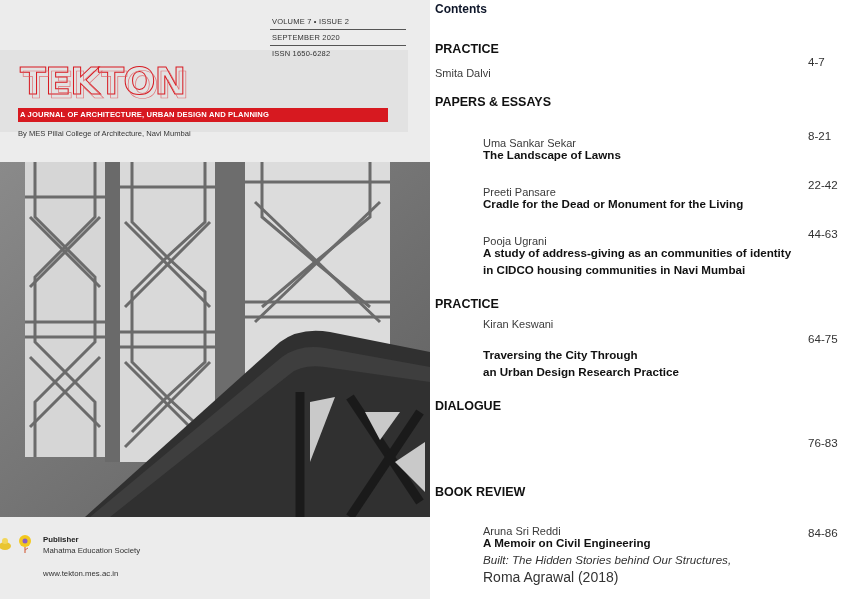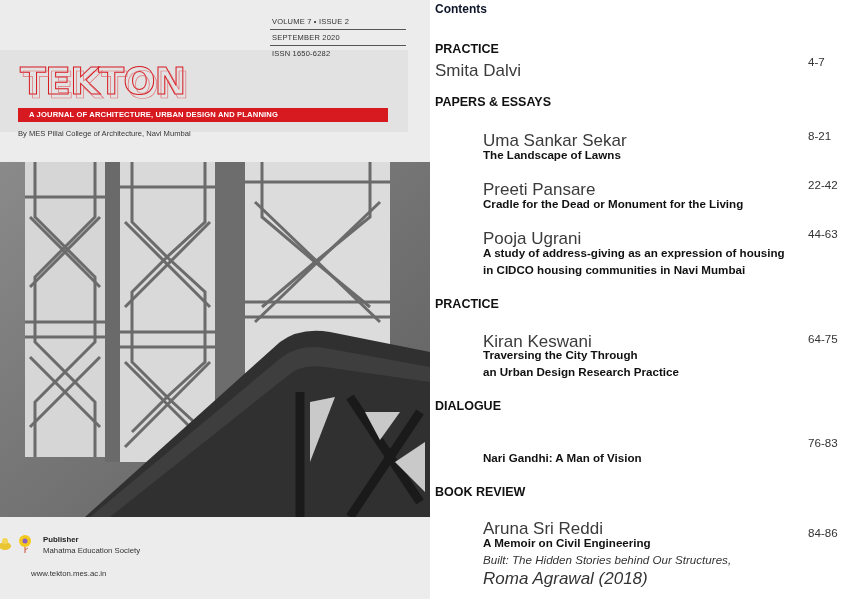--- a/index.html
+++ b/index.html
@@ -24,65 +24,65 @@
   .meta .row + .row { margin-top:2px; }
 
   .logo {
     position:absolute; left:18px; top:58px; width:190px; height:44px;
   }
   .logo svg { width:100%; height:100%; }
 
   .tagline-bar {
     position:absolute; left:18px; top:108px; width:370px; height:14px;
     background:#d71920; color:#fff;
-    font-size:7.6px; font-weight:bold; line-height:14px; padding-left:11px;
+    font-size:7.6px; font-weight:bold; line-height:14px; padding-left:2px;
     letter-spacing:0.15px; white-space:nowrap; overflow:hidden;
   }
   .byline {
     position:absolute; left:18px; top:129px;
     font-size:7.6px; color:#333;
   }
 
   .photo {
     position:absolute; left:0; top:162px; width:430px; height:355px;
     background:#6e6e6e; overflow:hidden;
   }
   .photo svg { width:100%; height:100%; display:block; }
 
   .publisher {
     position:absolute; left:0; top:530px; width:430px; height:60px;text-align:right;
   }
   .pub-logo1 { position:absolute; left:0; top:6px; width:12px; height:16px; }
   .pub-logo2 { position:absolute; left:18px; top:4px; width:14px; height:20px; }
   .pub-label { position:absolute; left:43px; top:5px; font-size:7.8px; font-weight:bold; color:#222; }
   .pub-name  { position:absolute; left:43px; top:16px; font-size:7.8px; color:#333; }
-  .pub-url   { position:absolute; left:31px; top:39px; font-size:7.8px; color:#333; }
+  .pub-url   { position:absolute; left:43px; top:39px; font-size:7.8px; color:#333; }
 
   
   .contents {
     position:absolute; left:430px; top:0; width:420px; height:599px; background:#fff;
     font-family:"Liberation Sans", sans-serif;
   }
   .contents-title {
     position:absolute; left:5px; top:2px; font-size:12px; font-weight:bold; color:#0f172a;
   }
   .section-head {
     position:absolute; left:5px; font-size:12.5px; font-weight:bold; color:#111;
   }
   .author {
-    position:absolute; font-size:17px; color:#3b3b3b;
+    position:absolute; font-size:11px; color:#3b3b3b;margin-top:6px;
   }
   .title-line {
     position:absolute; font-size:11.6px; font-weight:bold; color:#111; white-space:nowrap;
   }
   .italic-line {
     position:absolute; font-size:11.6px; font-style:italic; color:#333; white-space:nowrap;
   }
   .plain-line {
-    position:absolute; font-size:17px; color:#333; white-space:nowrap;font-style:italic;
+    position:absolute; font-size:14px; color:#333; white-space:nowrap;
   }
   .pages {
     position:absolute; left:378px; font-size:11.6px; color:#333;text-align:right;
   }
 </style>
 </head>
 <body>
 
 <div class="cover">
   <div class="cover-band"></div>
@@ -197,32 +197,31 @@
 
   <div class="author" style="left:53px; top:131px">Uma Sankar Sekar</div>
   <div class="title-line" style="left:53px; top:148px">The Landscape  of Lawns</div>
   <div class="pages" style="top:129px">8-21</div>
 
   <div class="author" style="left:53px; top:180px">Preeti Pansare</div>
   <div class="title-line" style="left:53px; top:197px">Cradle for the Dead  or Monument for the Living</div>
   <div class="pages" style="top:178px">22-42</div>
 
   <div class="author" style="left:53px; top:229px">Pooja Ugrani</div>
-  <div class="title-line" style="left:53px; top:246px">A study of address-giving  as an expression of housing</div>
+  <div class="title-line" style="left:53px; top:246px">A study of address-giving  as an communities of identity</div>
   <div class="title-line" style="left:53px; top:263px">in CIDCO housing communities in Navi Mumbai</div>
   <div class="pages" style="top:227px">44-63</div>
 
   <div class="section-head" style="top:297px">PRACTICE</div>
-  <div class="author" style="left:53px; top:332px">Kiran Keswani</div>
+  <div class="author" style="left:53px; top:312px">Kiran Keswani</div>
   <div class="title-line" style="left:53px; top:348px">Traversing the City Through</div>
   <div class="title-line" style="left:53px; top:365px">an Urban Design Research Practice</div>
   <div class="pages" style="top:332px">64-75</div>
 
   <div class="section-head" style="top:399px">DIALOGUE</div>
-  <div class="title-line" style="left:53px; top:451px">Nari Gandhi:  A Man of Vision</div>
   <div class="pages" style="top:436px">76-83</div>
 
   <div class="section-head" style="top:485px">BOOK REVIEW</div>
   <div class="author" style="left:53px; top:519px">Aruna Sri Reddi</div>
   <div class="title-line" style="left:53px; top:536px">A Memoir on Civil Engineering</div>
   <div class="italic-line" style="left:53px; top:553px">Built: The Hidden Stories  behind Our Structures,</div>
   <div class="plain-line" style="left:53px; top:569px">Roma Agrawal (2018)</div>
   <div class="pages" style="top:526px">84-86</div>
 </div>
 

